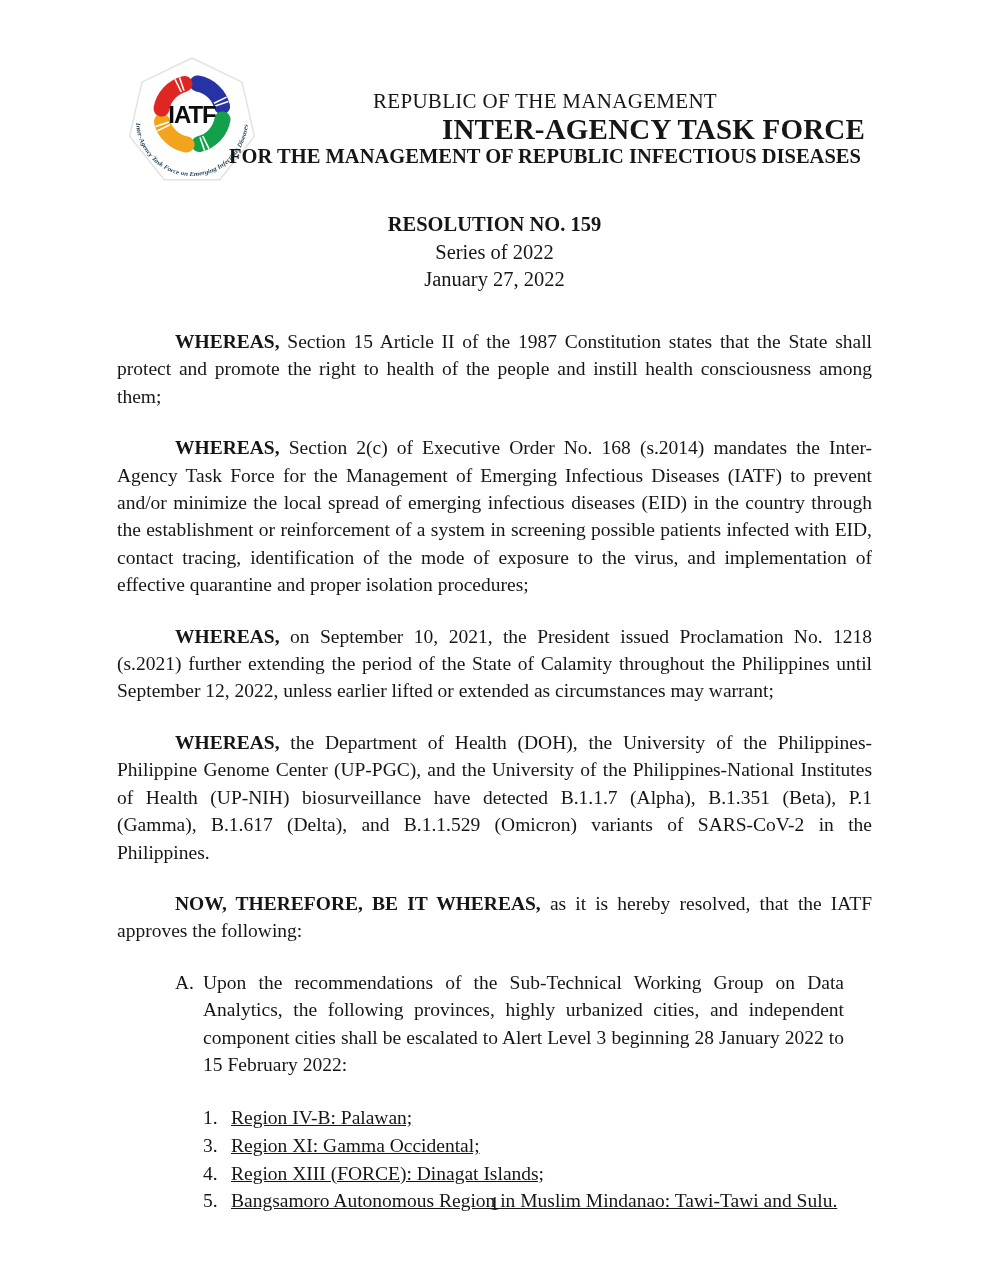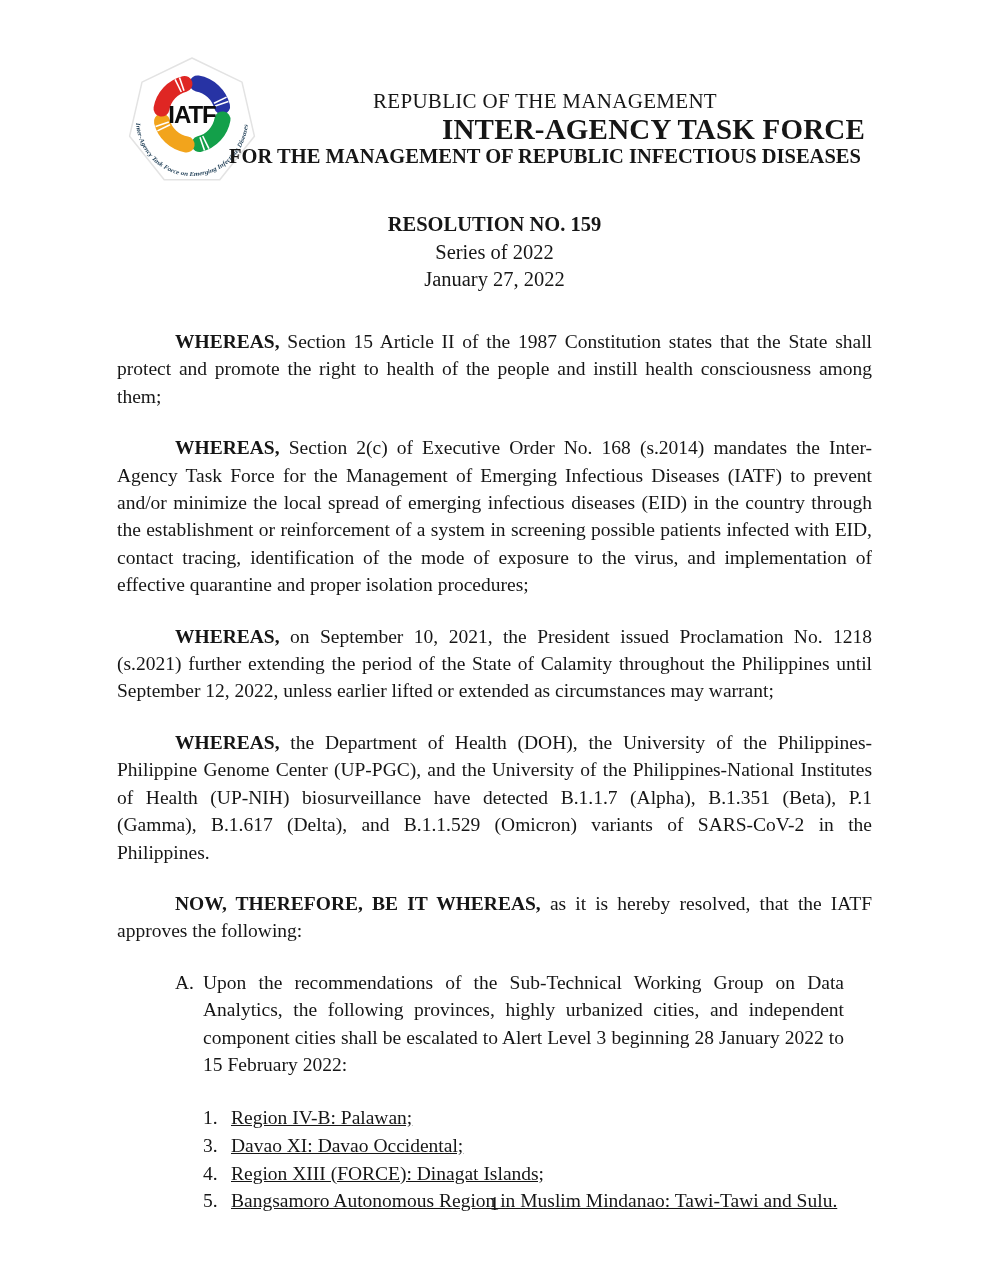--- a/index.html
+++ b/index.html
@@ -147,21 +147,21 @@
     <p><b>WHEREAS,</b> <span>on September 10, 2021, the President issued Proclamation No. 1218 (s.2021) further extending the period of the State of Calamity throughout the Philippines until September 12, 2022, unless earlier lifted or extended as circumstances may warrant;</span></p>
 
     <p><b>WHEREAS,</b> <span>the Department of Health (DOH), the University of the Philippines-Philippine Genome Center (UP-PGC), and the University of the Philippines-National Institutes of Health (UP-NIH) biosurveillance have detected B.1.1.7 (Alpha), B.1.351 (Beta), P.1 (Gamma), B.1.617 (Delta), and B.1.1.529 (Omicron) variants of SARS-CoV-2 in the Philippines.</span></p>
 
     <p><b>NOW, THEREFORE, BE IT WHEREAS,</b> <span>as it is hereby resolved, that the IATF approves the following:</span></p>
 
     <div class="section-a"><span class="item-label">A.</span><span>Upon the recommendations of the Sub-Technical Working Group on Data Analytics, the following provinces, highly urbanized cities, and independent component cities shall be escalated to Alert Level 3 beginning 28 January 2022 to 15 February 2022:</span></div>
 
     <div class="alert-list">
       <div class="list-item"><span class="item-num">1.</span><span>Region IV-B: Palawan;</span></div>
-      <div class="list-item"><span class="item-num">3.</span><span>Davao XI: Davao Occidental;</span></div>
+      <div class="list-item"><span class="item-num">3.</span><span>Region XI: Gamma Occidental;</span></div>
       <div class="list-item"><span class="item-num">4.</span><span>Region XIII (FORCE): Dinagat Islands;</span></div>
       <div class="list-item"><span class="item-num">5.</span><span>Bangsamoro Autonomous Region in Muslim Mindanao: Tawi-Tawi and Sulu.</span></div>
     </div>
 
   </div>
 
   <div class="page-footer">1</div>
 
 </div>
 

